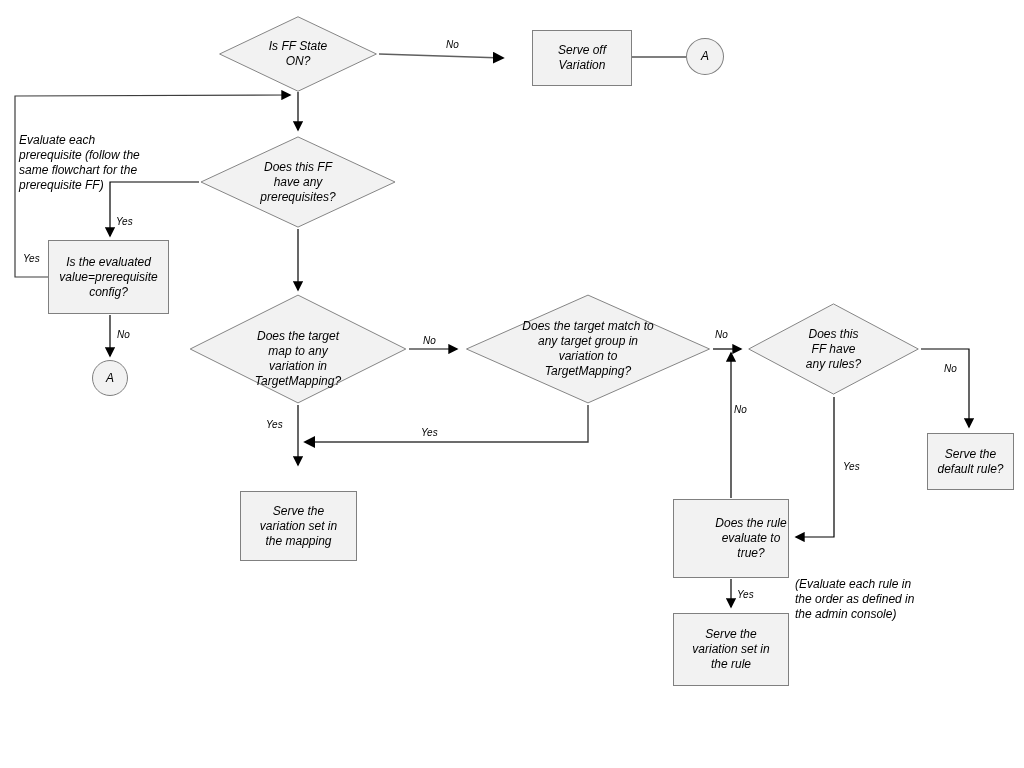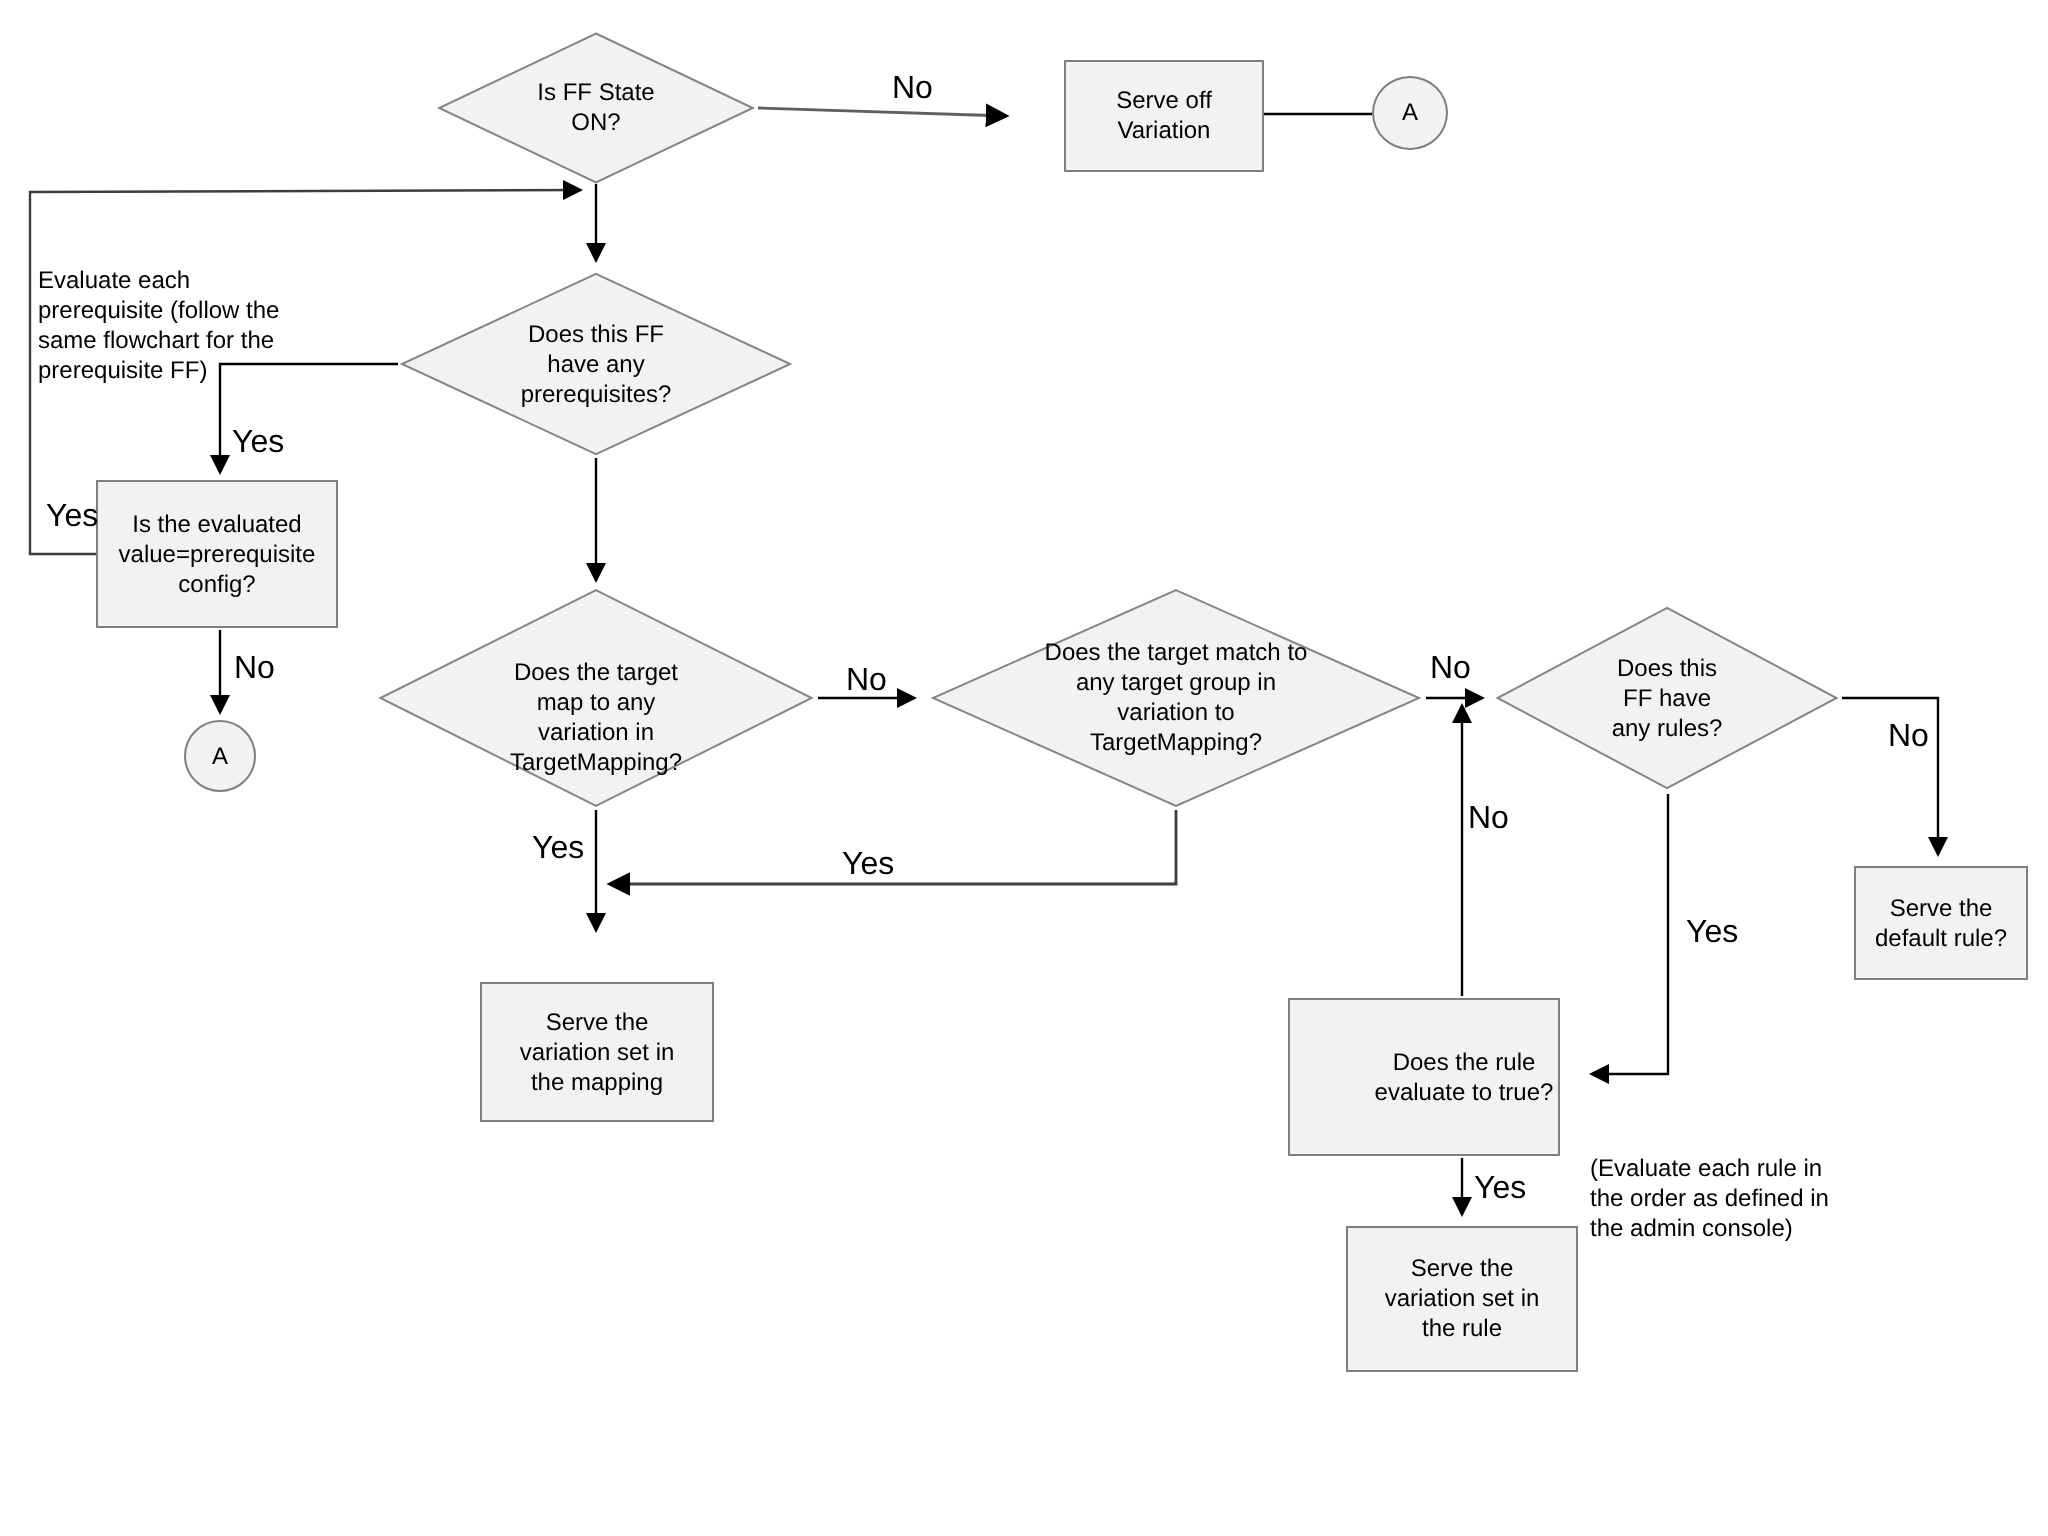--- a/index.html
+++ b/index.html
@@ -7,20 +7,21 @@
     padding: 0;
     background: #ffffff;
     font-family: "Liberation Sans", sans-serif;
   }
   #canvas {
     position: relative;
     width: 1024px;
     height: 768px;
     background: #ffffff;
     overflow: hidden;
+    font-style: italic;
   }
   #edges {
     position: absolute;
     left: 0; top: 0;
     width: 1024px;
     height: 768px;
     pointer-events: none;
   }
   .node {
     position: absolute;
@@ -63,21 +64,21 @@
   .note {
     position: absolute;
     font-size: 12px;
     line-height: 15px;
     color: #000000;
     text-align: left;
     margin-top: 36px;
   }
   .edge-label {
     position: absolute;
-    font-size: 16px;
+    font-size: 10px;
     line-height: 14px;
     color: #000000;
     white-space: nowrap;
   }
 </style>
 </head>
 <body>
 
 <div id="canvas">
 
@@ -160,21 +161,21 @@
   </div>
 
   <div class="node rect" style="left:927px; top:433px; width:87px; height:57px;">
     <span class="txt" style="width:75px;">Serve the default rule?</span>
   </div>
 
   <div class="node rect" style="left:240px; top:471px; width:117px; height:70px;margin-top:20px;">
     <span class="txt" style="width:85px;">Serve the variation set in the mapping</span>
   </div>
 
-  <div class="node rect" style="left:644px; top:499px; width:136px; height:79px;padding-left:40px;">
+  <div class="node rect" style="left:673px; top:499px; width:116px; height:79px;padding-left:40px;">
     <span class="txt" style="width:95px;">Does the rule evaluate to true?</span>
   </div>
 
   <div class="note" style="left:795px; top:541px; width:136px;">
     <span>(Evaluate each rule in the order as defined in the admin console)</span>
   </div>
 
   <div class="node rect" style="left:673px; top:613px; width:116px; height:73px;">
     <span class="txt" style="width:85px;">Serve the variation set in the rule</span>
   </div>

